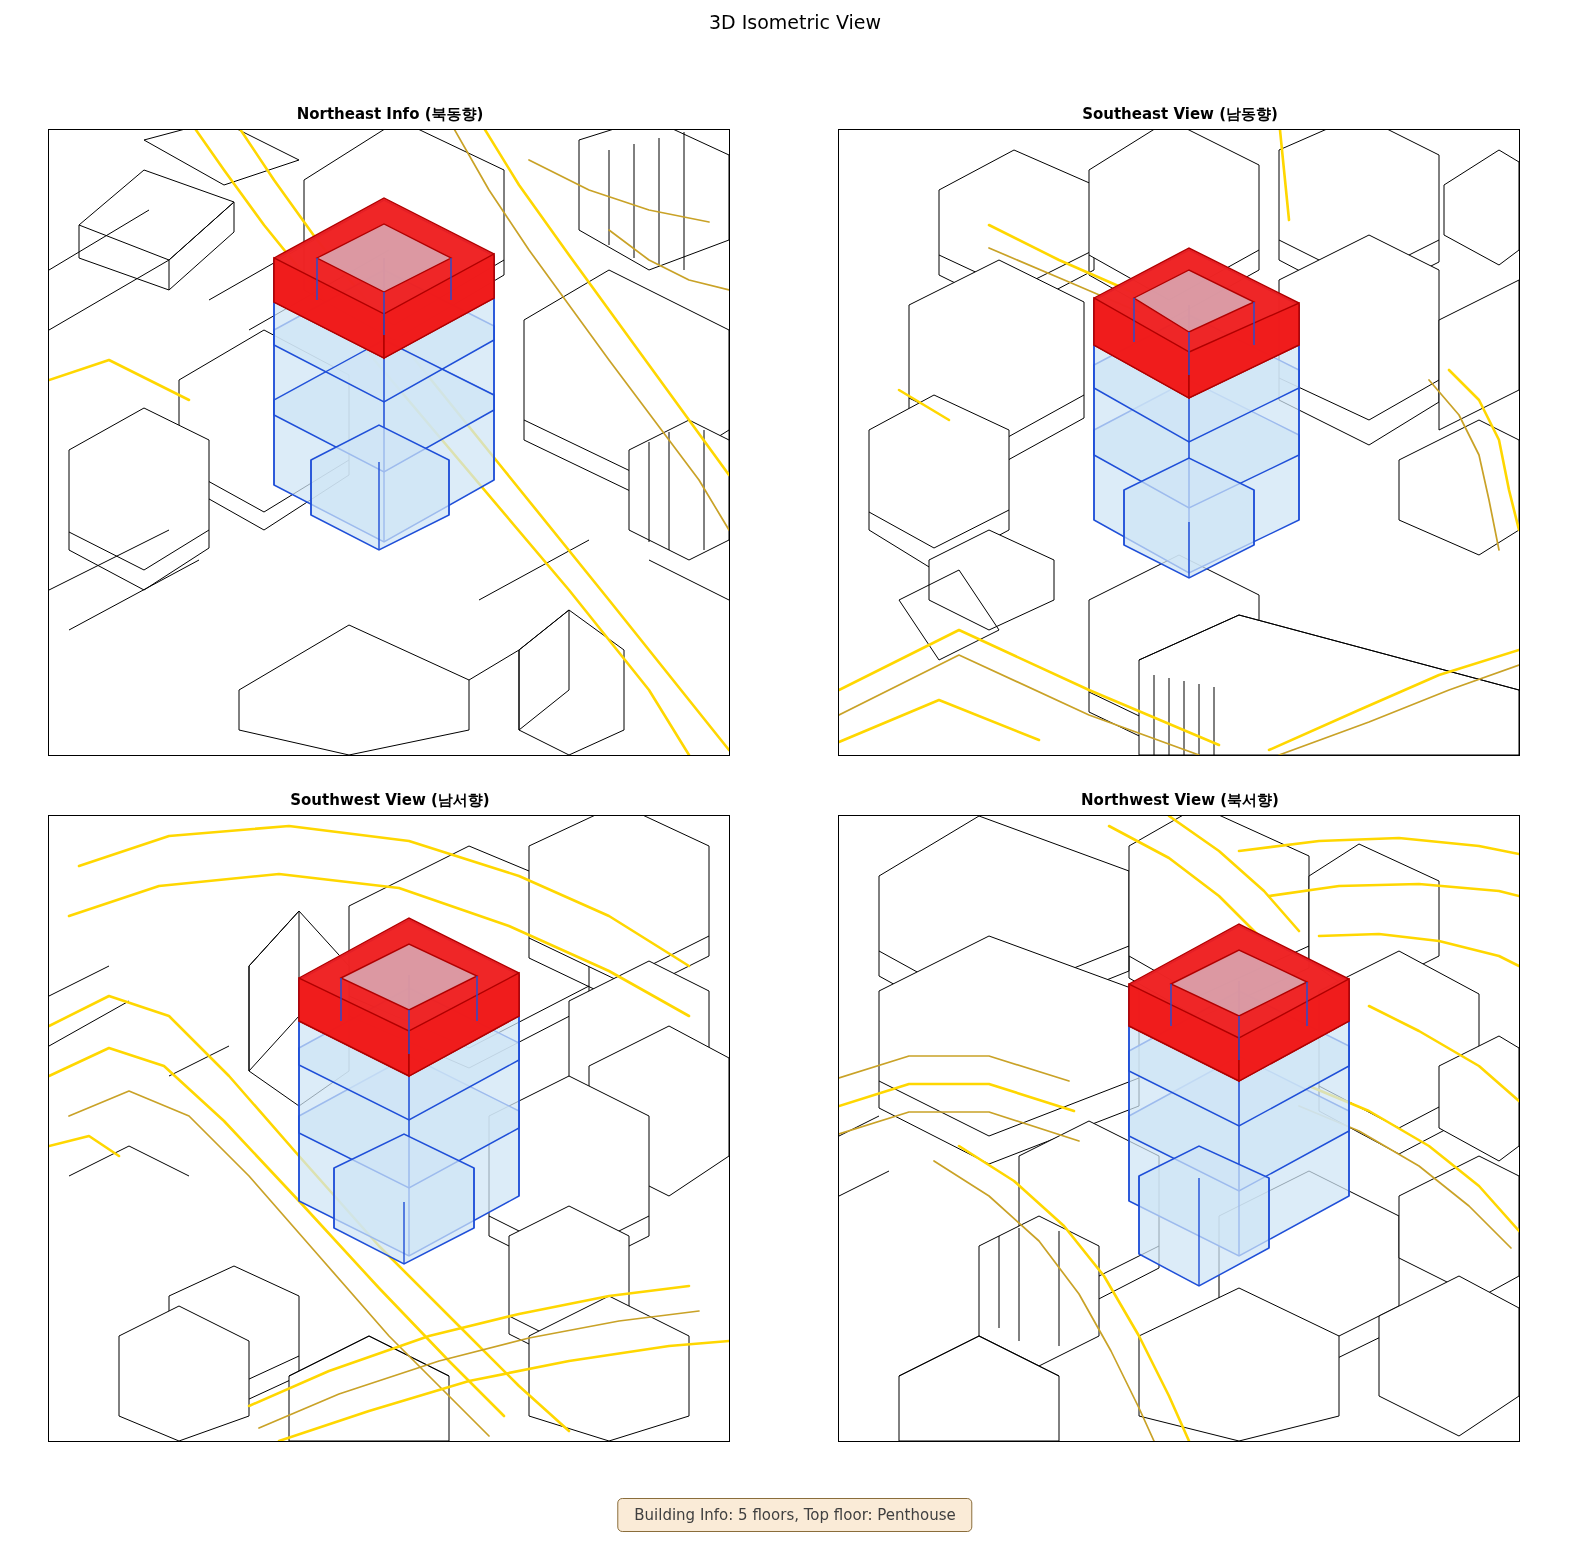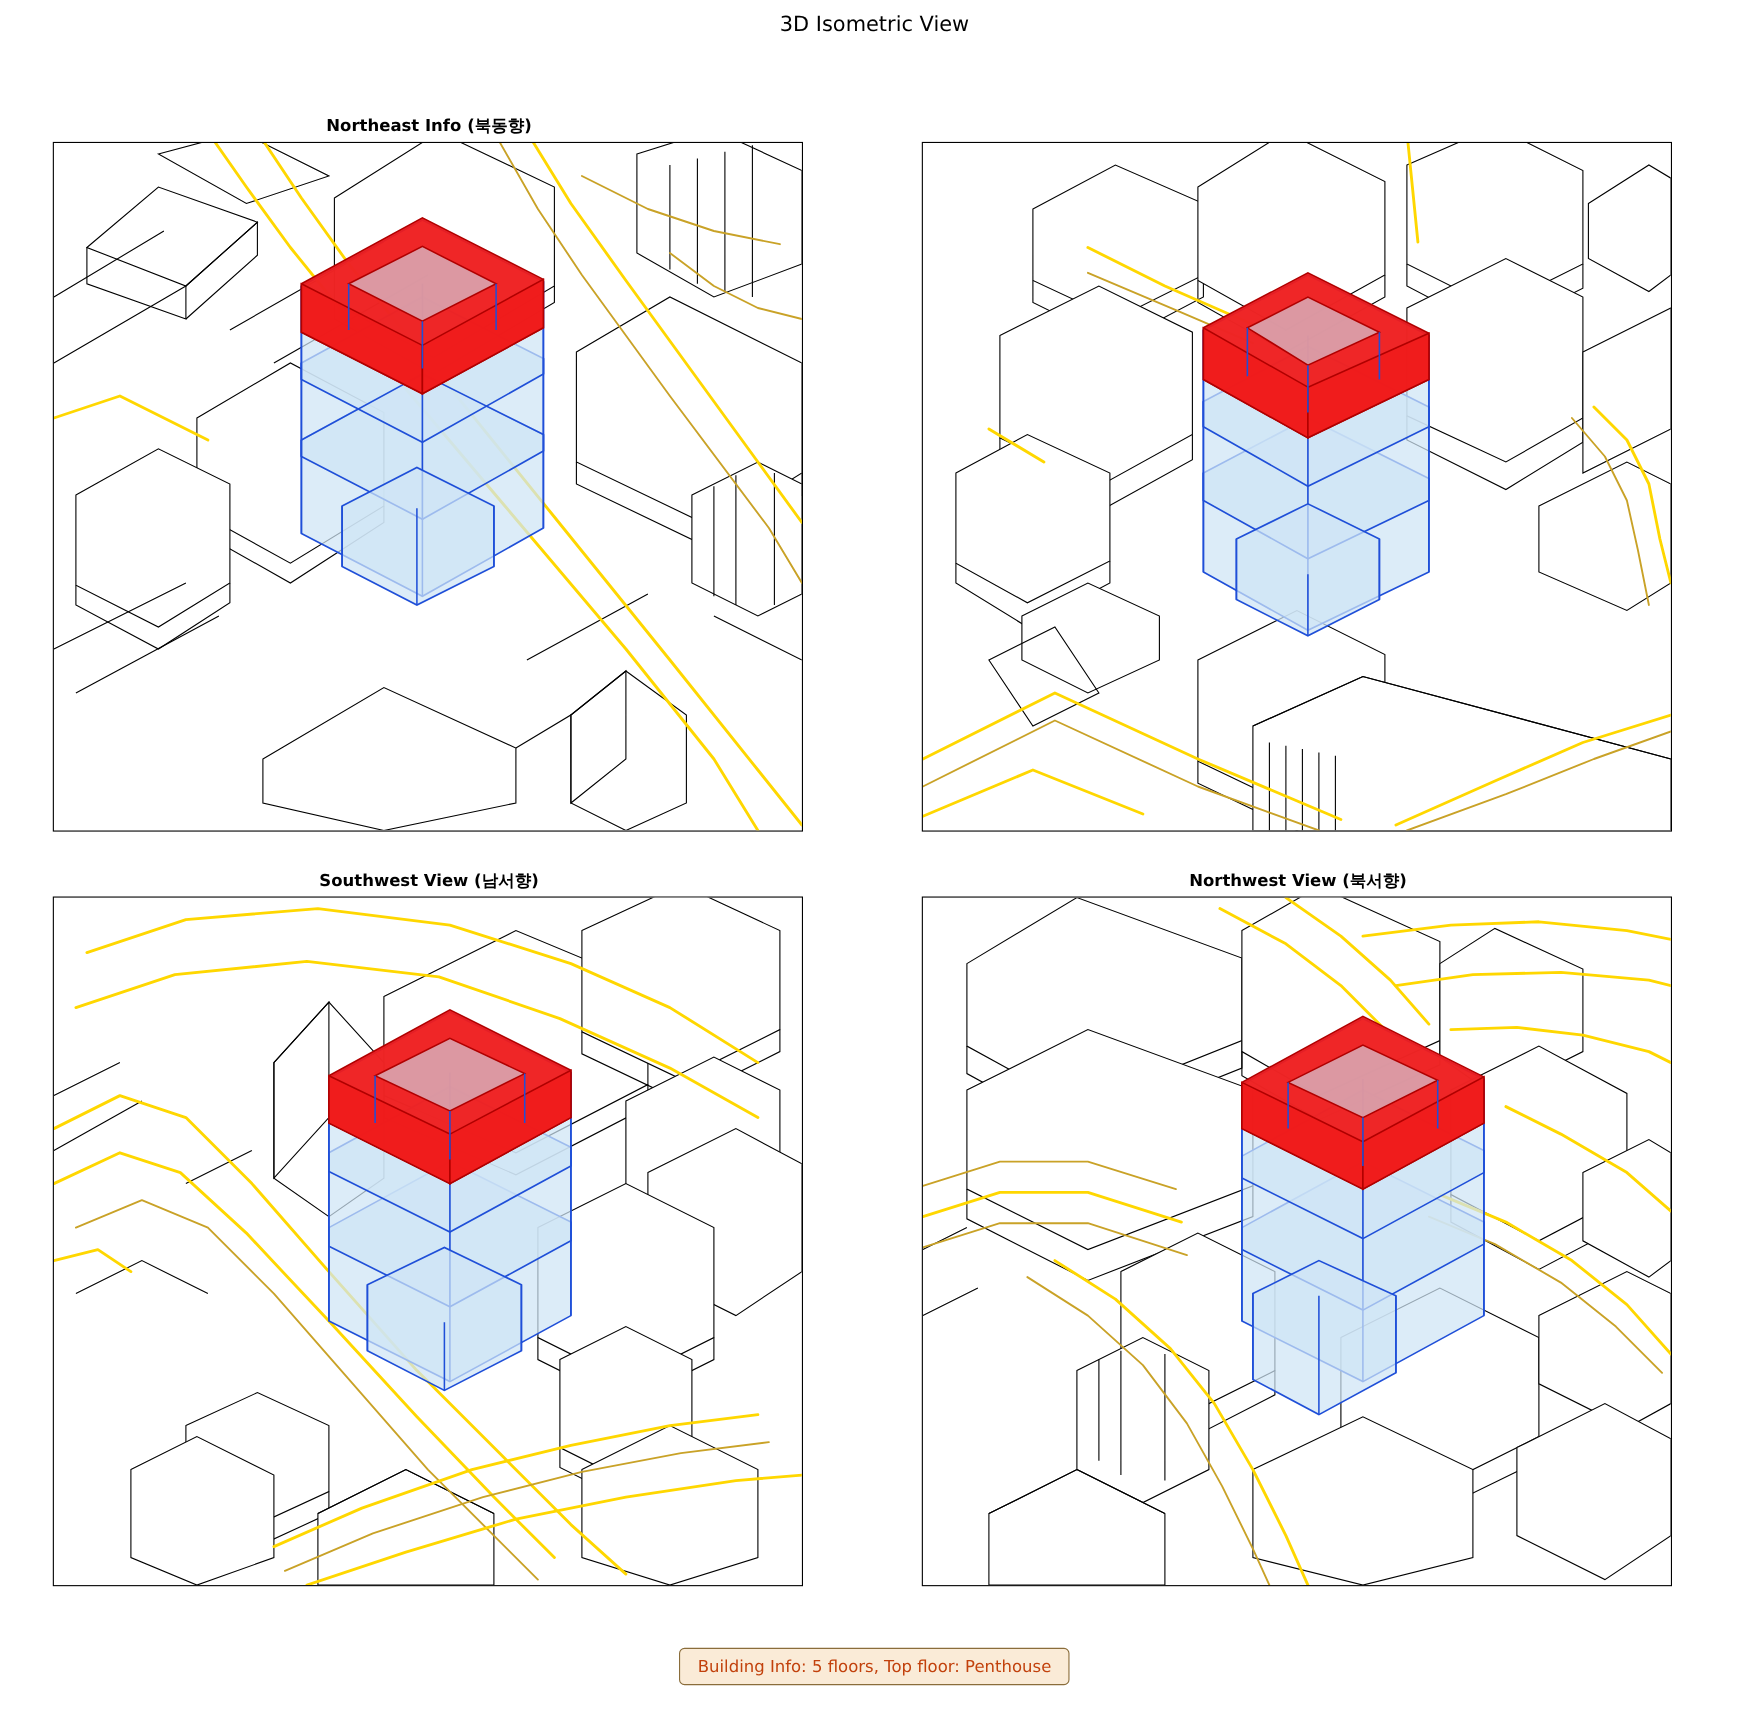--- a/index.html
+++ b/index.html
@@ -38,21 +38,21 @@
   .parcel{stroke:#000;stroke-width:1.0;fill:#ffffff;}
   .parcelline{stroke:#000;stroke-width:1.0;fill:none;}
   .floorface{fill:#cfe5f5;fill-opacity:0.72;stroke:#1f4fd8;stroke-width:1.5;}
   .floorline{stroke:#1f4fd8;stroke-width:1.4;fill:none;}
   .penthouse{fill:#ef1b1b;fill-opacity:0.95;stroke:#b00000;stroke-width:1.4;}
   .penthouse-top{fill:#ffffff;fill-opacity:0.0;stroke:#b00000;stroke-width:1.4;}
   .infobox{
     position:absolute;left:50%;transform:translateX(-50%);
     top:1498px;
     background:#FAEBD7;border:1.2px solid #8a6d3b;border-radius:5px;
-    padding:7px 16px;font-size:15px;color:#c2410c;
+    padding:7px 16px;font-size:15px;color:#404040;
   }
 </style>
 </head>
 <body>
 
 <div class="suptitle">
   <span>3D Isometric View</span>
 </div>
 
 <div class="grid">
@@ -129,20 +129,21 @@
       <div class="tickmark-x" style="left:0%;"></div>
       <div class="tickmark-x" style="left:20%;"></div>
       <div class="tickmark-x" style="left:40%;"></div>
       <div class="tickmark-x" style="left:60%;"></div>
       <div class="tickmark-x" style="left:80%;"></div>
       <div class="tickmark-x" style="left:100%;"></div>
     </div>
   </div>
 
   <div class="panel" style="left:790px;top:0px;width:780px;height:690px;">
+    <div class="ptitle">Southeast View (남동향)</div>
     <div class="axes">
       <svg class="scene" viewBox="0 0 680 625" preserveAspectRatio="none">
         <g class="parcelline">
           <path class="parcel" d="M100,60 L175,20 L255,55 L255,120 L175,160 L100,125 Z"></path>
           <path class="parcelline" d="M100,125 L100,145 L175,182 L255,140 L255,120"></path>
           <path class="parcel" d="M250,40 L330,-10 L420,35 L420,120 L330,170 L250,125 Z"></path>
           <path class="parcelline" d="M250,125 L250,145 L330,190 L420,140 L420,120"></path>
           <path class="parcel" d="M440,20 L520,-15 L600,25 L600,110 L520,150 L440,110 Z"></path>
           <path class="parcelline" d="M440,110 L440,130 L520,172 L600,132 L600,110"></path>
           <path class="parcel" d="M605,55 L660,20 L680,32 L680,120 L660,135 L605,105 Z"></path>

